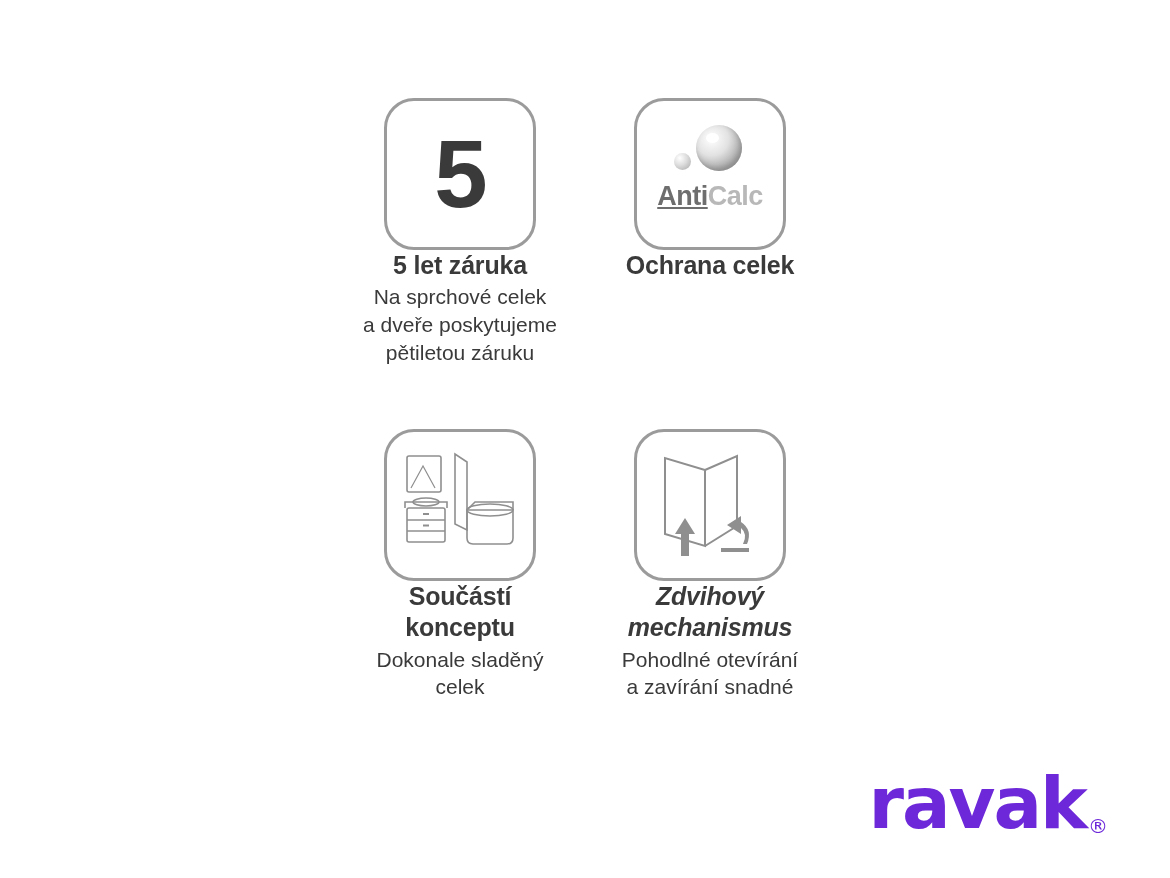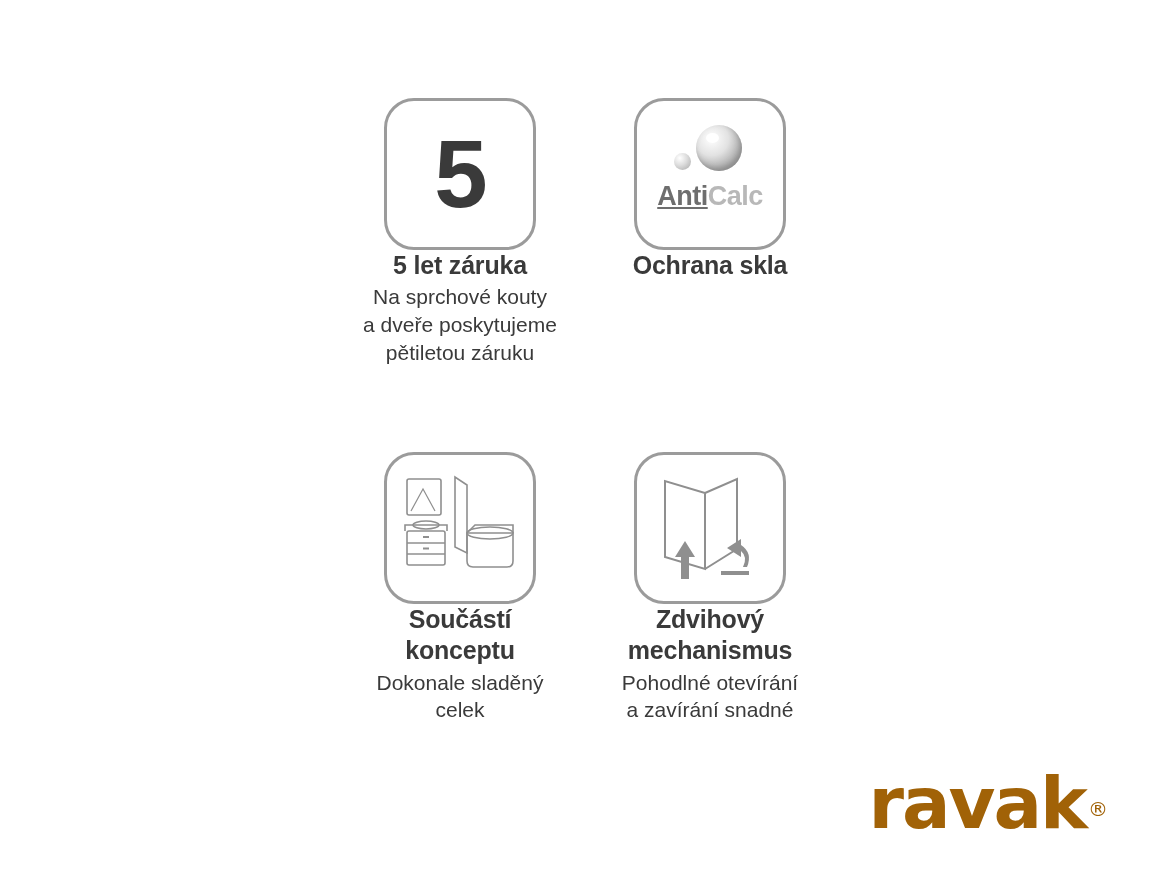--- a/index.html
+++ b/index.html
@@ -35,21 +35,21 @@
   }
   .feature-row.row-1 {
     position: absolute;
     left: 0;
     top: 98px;
     width: 1170px;
   }
   .feature-row.row-2 {
     position: absolute;
     left: 0;
-    top: 452px;
+    top: 429px;
     width: 1170px;
   }
   .feature {
     width: 250px;
     display: flex;
     flex-direction: column;
     align-items: center;
     text-align: center;
   }
   .icon-box {
@@ -138,22 +138,22 @@
 
   
   .svg-icon { display: block; }
 
   
   .logo {
     position: absolute;
     right: 62px;
     bottom: 42px;
     display: flex;
-    align-items: center;
-    color: #a16207;
+    align-items: flex-end;
+    color: #6d28d9;
     margin-left: 10px;
   }
   .logo-text {
     font-size: 72px;
     font-weight: bold;
     letter-spacing: -2px;
     line-height: 0.9;
     font-family: "DejaVu Sans", sans-serif;
   }
   .logo-reg {
@@ -171,36 +171,36 @@
 
   <div class="features">
 
     <div class="feature-row row-1">
 
       <div class="feature">
         <div class="icon-box">
           <span class="num-five">5</span>
         </div>
         <div class="feature-title">5 let záruka</div>
-        <div class="feature-desc">Na sprchové kouty
+        <div class="feature-desc">Na sprchové celek
 a dveře poskytujeme
 pětiletou záruku</div>
       </div>
 
       <div class="feature">
         <div class="icon-box">
           <div class="anticalc">
             <div class="drop-big"></div>
             <div class="drop-small"></div>
             <div class="anticalc-word">
               <span class="anti">Anti</span><span class="calc">Calc</span>
             </div>
           </div>
         </div>
-        <div class="feature-title">Ochrana skla</div>
+        <div class="feature-title">Ochrana celek</div>
       </div>
 
     </div>
 
     <div class="feature-row row-2">
 
       <div class="feature">
         <div class="icon-box">
           <svg class="svg-icon" width="118" height="110" viewBox="0 0 118 110">
             <g fill="none" stroke="#8f8f8f" stroke-width="1.6">
@@ -242,21 +242,21 @@
             </g>
             <g fill="#8f8f8f">
 
               <path d="M30 108 L30 86 L24 86 L34 70 L44 86 L38 86 L38 108 Z"></path>
 
               <path d="M96 96 q6 -14 -6 -22 l0 -6 -14 9 14 9 0 -6 q7 6 2 16 z"></path>
               <path d="M70 100 L98 100 L98 104 L70 104 Z"></path>
             </g>
           </svg>
         </div>
-        <div class="feature-title" style="white-space: pre-line;">Zdvihový
+        <div class="feature-title" style="white-space: pre-line; font-style: italic;">Zdvihový
 mechanismus</div>
         <div class="feature-desc">Pohodlné otevírání
 a zavírání snadné</div>
       </div>
 
     </div>
   </div>
 
   <div class="logo">
     <span class="logo-text">ravak</span>

